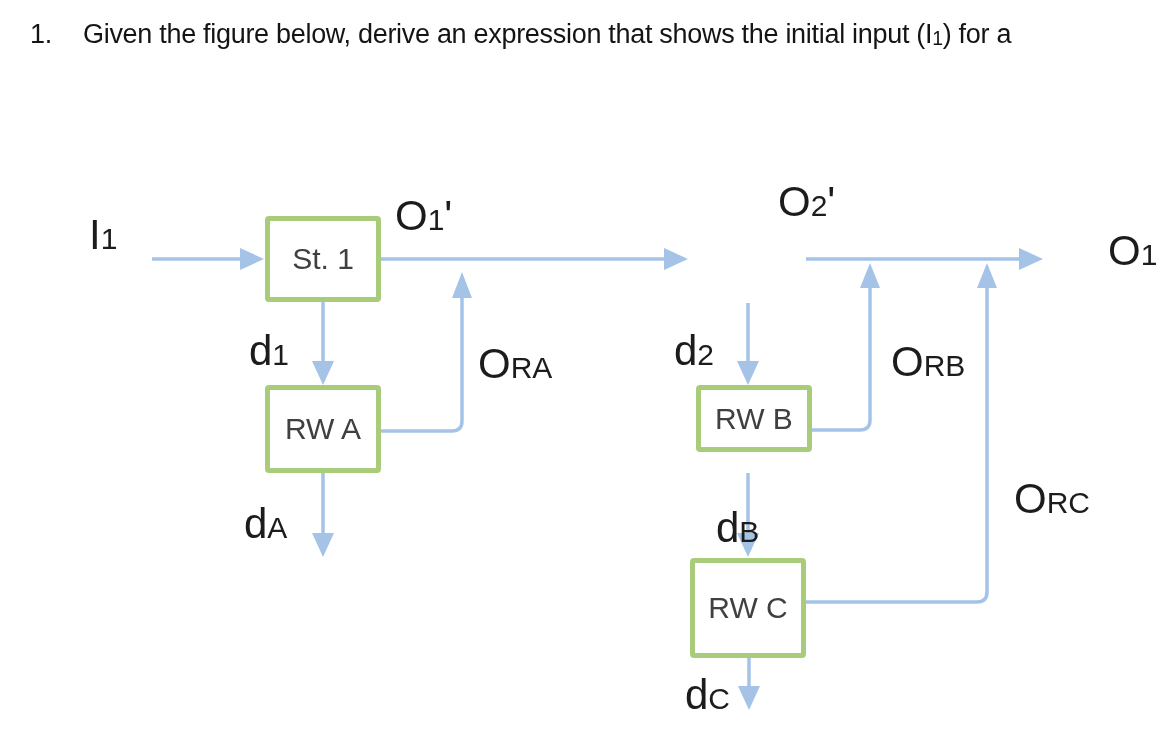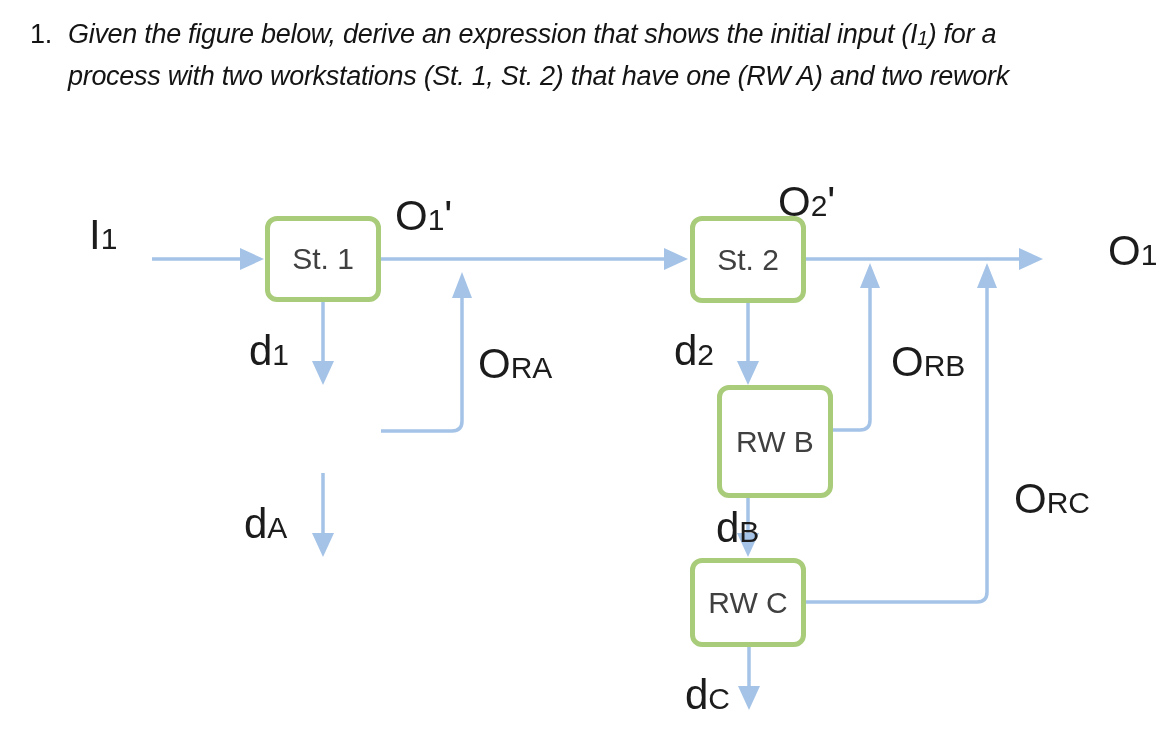--- a/index.html
+++ b/index.html
@@ -11,47 +11,46 @@
   .page{
     position:relative;width:1166px;height:732px;background:var(--bg);
     overflow:hidden;font-family:"Liberation Sans",sans-serif;
   }
   
   .q-number{
     position:absolute;left:30px;top:15px;font-size:27px;letter-spacing:-0.3px;
     color:var(--question-text);line-height:38px;white-space:nowrap;
   }
   .q-lines{
-    position:absolute;left:68px;top:15px;color:var(--question-text);
-    font-size:27px;letter-spacing:-0.3px;line-height:38px;font-style:italic;
+    position:absolute;left:83px;top:15px;color:var(--question-text);
+    font-size:27px;letter-spacing:-0.3px;line-height:38px;
   }
   .qline{white-space:nowrap}
   .qsub{font-size:0.72em;vertical-align:-0.12em}
   
   .wires{position:absolute;left:0;top:0}
   .box{
     position:absolute;width:116px;background:#fff;border:5px solid var(--green);
-    border-radius:12px;display:flex;align-items:center;justify-content:center;
+    border-radius:4px;display:flex;align-items:center;justify-content:center;
     font-size:30px;color:var(--box-text);white-space:nowrap;
   }
   .lbl{
     position:absolute;font-size:42px;line-height:1;color:var(--label-text);
     white-space:nowrap;
   }
   .lbl .sub{font-size:30px}
 </style>
 </head>
 <body>
 
 <div class="page">
 
   <div class="q-number">1.</div>
   <div class="q-lines">
     <div class="qline"><span>Given the figure below, derive an expression that shows the initial input (I</span><span class="qsub">1</span><span>) for a</span></div>
-    <div class="qline"><span>process with two workstations (St. 1, St. 2) that have one (RW A) and two rework</span><span class="qsub"></span><span></span></div>
   </div>
 
   <svg class="wires" width="1166" height="732" viewBox="0 0 1166 732">
     <g stroke="var(--arrow)" stroke-width="3.5" fill="none">
       <g>
         <path d="M152,259 H240"></path>
         <polygon points="240,248 264,259 240,270" fill="var(--arrow)" stroke="none"></polygon>
       </g>
       <g>
         <path d="M381,259 H664"></path>
@@ -92,27 +91,27 @@
       <g>
         <path d="M749,647 V686"></path>
         <polygon points="738,686 749,710 760,686" fill="var(--arrow)" stroke="none"></polygon>
       </g>
     </g>
   </svg>
 
   <div class="box" style="left:265px;top:216px;height:86px">
       <span>St. 1</span>
     </div>
-  <div class="box" style="left:690px;top:216px;height:87px">
-      <span>St. 2</span>
+  <div class="box" style="left:265px;top:385px;height:88px">
+      <span>RW A</span>
     </div>
-  <div class="box" style="left:717px;top:385px;height:113px">
+  <div class="box" style="left:696px;top:385px;height:67px">
       <span>RW B</span>
     </div>
-  <div class="box" style="left:690px;top:558px;height:89px">
+  <div class="box" style="left:690px;top:558px;height:100px">
       <span>RW C</span>
     </div>
 
   <div class="lbl" style="left:89px;top:214px"><span>I</span><span class="sub">1</span><span></span></div>
   <div class="lbl" style="left:395px;top:195px"><span>O</span><span class="sub">1</span><span>'</span></div>
   <div class="lbl" style="left:778px;top:181px"><span>O</span><span class="sub">2</span><span>'</span></div>
   <div class="lbl" style="left:1108px;top:230px"><span>O</span><span class="sub">1</span><span></span></div>
   <div class="lbl" style="left:249px;top:330px"><span>d</span><span class="sub">1</span><span></span></div>
   <div class="lbl" style="left:674px;top:330px"><span>d</span><span class="sub">2</span><span></span></div>
   <div class="lbl" style="left:244px;top:503px"><span>d</span><span class="sub">A</span><span></span></div>

